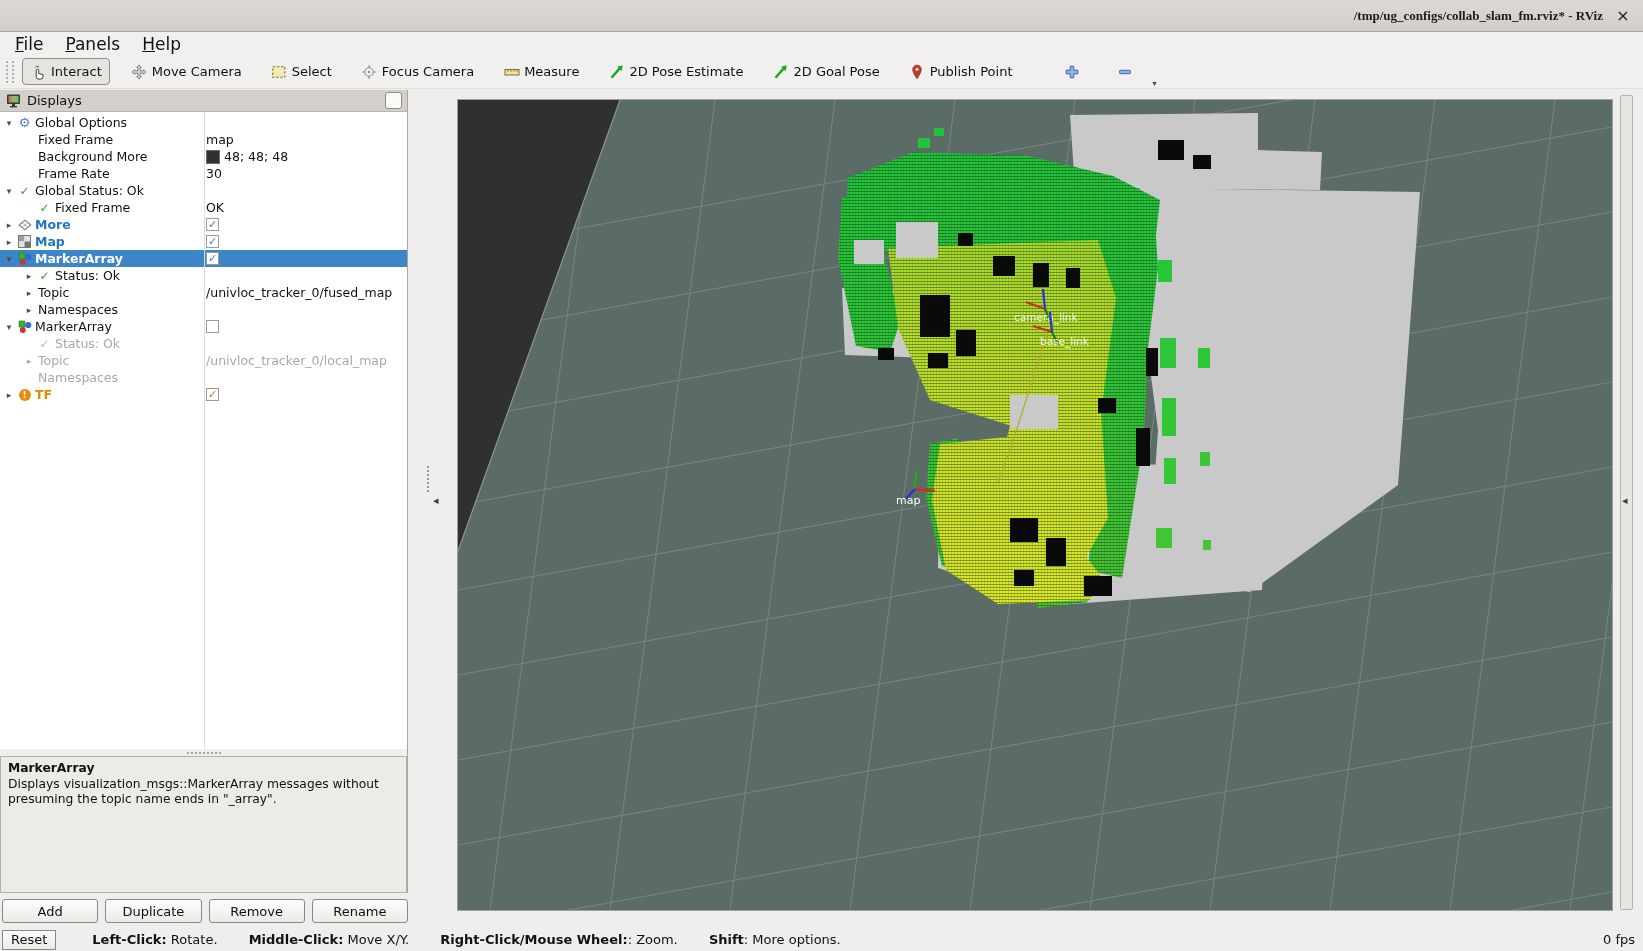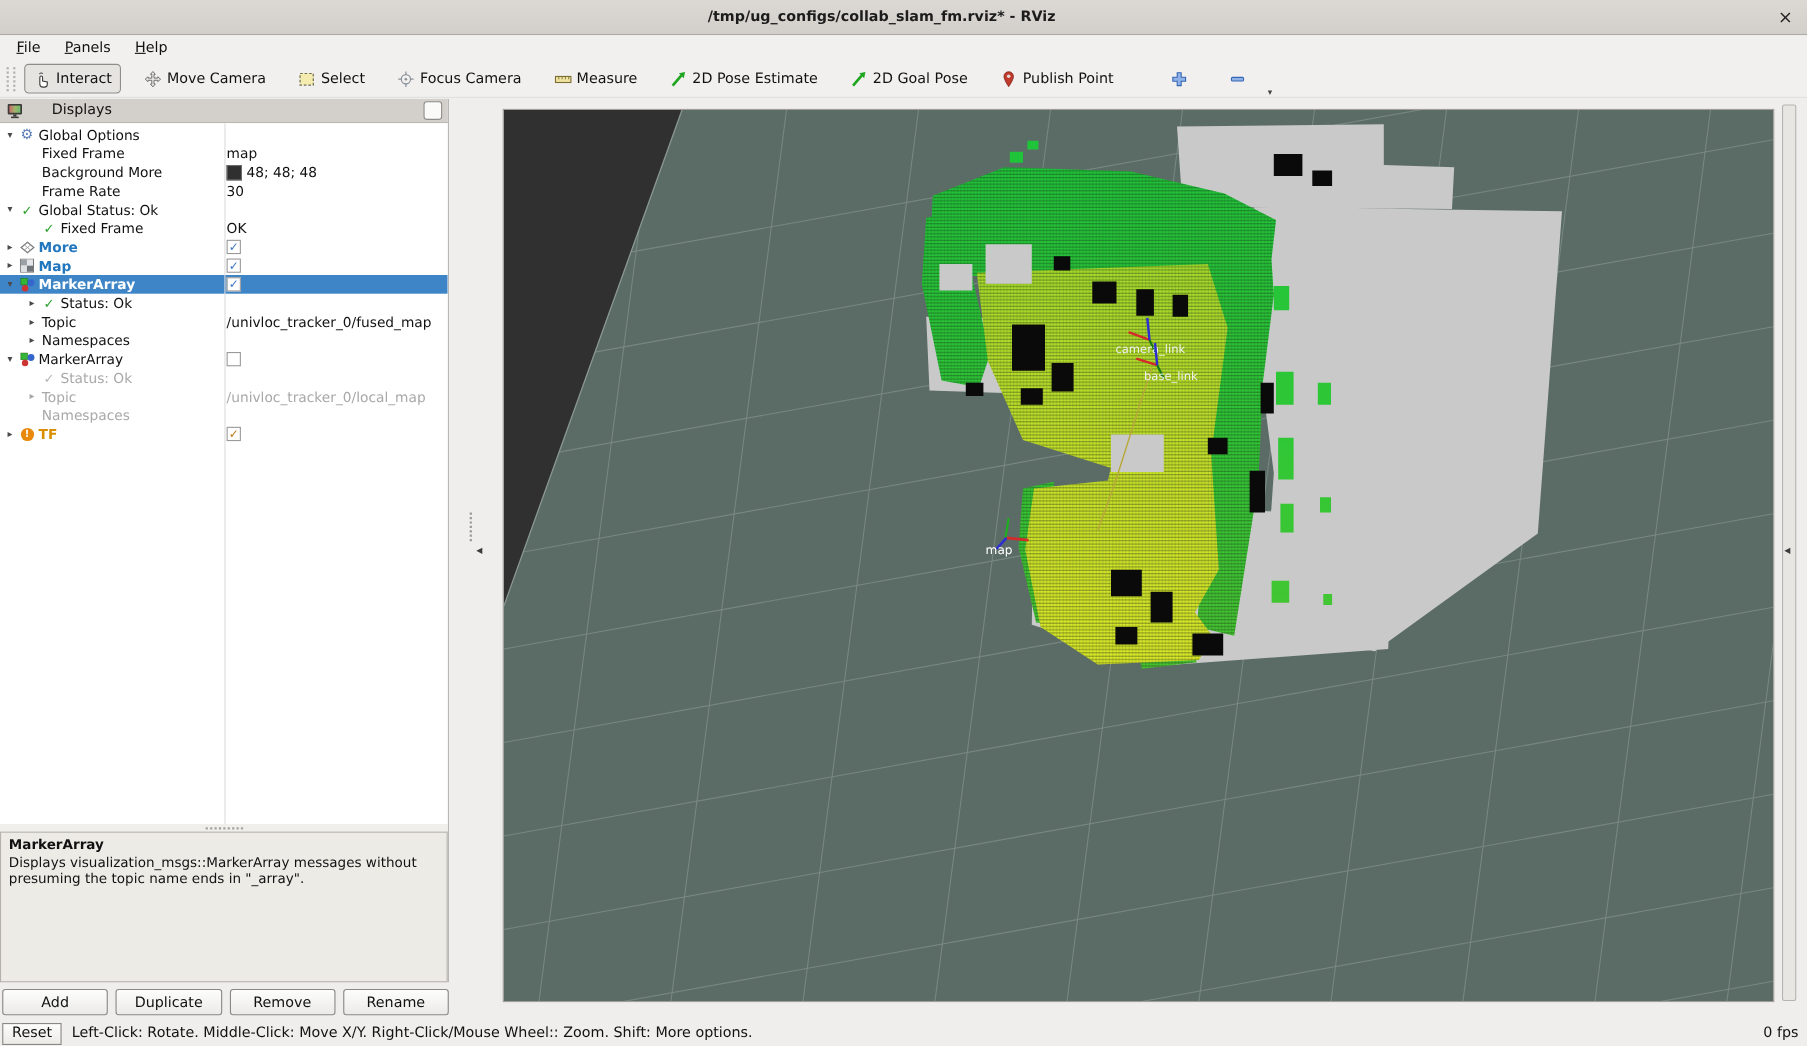--- a/index.html
+++ b/index.html
@@ -3,46 +3,46 @@
 <meta charset="utf-8">
 <style>
   html,body{margin:0;padding:0;width:1643px;height:951px;overflow:hidden;
     font-family:"DejaVu Sans","Liberation Sans",sans-serif;background:#efeeec;}
   #app{position:relative;width:1643px;height:951px;background:#efeeec;}
 
   
   .titlebar{position:absolute;left:0;top:0;width:1643px;height:31px;
     background:linear-gradient(#dcd9d4,#d2cfca);border-bottom:1px solid #a8a5a0;
     display:flex;align-items:center;}
-  .titlebar .title{flex:1;text-align:center;font-size:13px;font-weight:bold;color:#1c1c1c;}
+  .titlebar .title{flex:1;text-align:right;font-size:13px;font-weight:bold;color:#1c1c1c;font-family:Liberation Serif, serif;}
   .titlebar .close{width:40px;text-align:center;font-size:16px;color:#222;cursor:default;}
 
   
   .menubar{position:absolute;left:0;top:32px;width:1643px;height:23px;background:#f1f0ef;
     display:flex;align-items:center;padding-left:4px;box-sizing:border-box;}
-  .menu-item{padding:2px 11px;font-size:13px;color:#111;}
+  .menu-item{padding:2px 11px;font-size:17px;color:#111;}
 
   
   .toolbar{position:absolute;left:0;top:55px;width:1643px;height:34px;background:#f1f0ef;
     display:flex;align-items:center;box-sizing:border-box;padding-left:4px;
     border-bottom:1px solid #e0dfdd;}
   .tb-handle{width:4px;height:22px;border-left:2px dotted #b3b1ae;border-right:2px dotted #b3b1ae;margin:0 8px 0 2px;}
   .tool{display:flex;align-items:center;gap:4px;padding:4px 7px;margin-right:13px;font-size:13px;
     color:#111;border:1px solid transparent;white-space:nowrap;}
   .tool.active{background:#e6e4e0;border:1px solid #8f8d89;border-radius:4px;}
   .tool .icon{display:inline-flex;width:17px;height:17px;align-items:center;justify-content:center;}
   .tool.icon-only{margin-right:6px;position:relative;}
   .tool-ext{position:absolute;right:-16px;bottom:-4px;font-size:8px;color:#444;}
 
   
   .panel{position:absolute;left:0;top:90px;width:408px;height:803px;background:#fff;
     border-right:1px solid #a9a6a2;box-sizing:border-box;display:flex;flex-direction:column;}
   .panel-header{height:21px;background:#d3d0cb;display:flex;align-items:center;
     padding:0 5px;font-size:13px;color:#111;border-bottom:1px solid #b9b6b1;flex:none;}
-  .panel-header .phtitle{flex:1;padding-left:5px;margin-left:20px;}
+  .panel-header .phtitle{flex:1;padding-left:5px;}
   .float-btn{width:15px;height:15px;background:#fafaf9;border:1px solid #8f8d89;border-radius:3px;}
   .tree{position:relative;flex:none;height:637px;background:#fff;overflow:hidden;padding-top:2px;box-sizing:border-box;}
   .tree::after{content:'';position:absolute;left:204px;top:0;bottom:0;width:1px;background:#dcdcdc;}
   .trow{position:relative;height:17px;display:flex;align-items:center;font-size:12.5px;color:#111;box-sizing:border-box;}
   .exp{width:14px;flex:none;font-size:9px;color:#4a4a4a;text-align:center;}
   .ticon{width:17px;flex:none;display:inline-flex;align-items:center;justify-content:center;}
   .tlabel{padding-left:2px;white-space:nowrap;}
   .tval{position:absolute;left:206px;top:0;height:17px;display:flex;align-items:center;gap:4px;font-size:12.5px;color:#111;}
   .acc-blue .tlabel{color:#2176bd;font-weight:bold;}
   .acc-warn .tlabel{color:#d98e00;font-weight:bold;}
@@ -82,21 +82,21 @@
     outline:1px solid #a19e9a;}
   .viewport svg{display:block;}
   .viewport text{font-family:"DejaVu Sans",sans-serif;}
 
   
   .statusbar{position:absolute;left:0;top:928px;width:1643px;height:23px;background:#efeeec;
     display:flex;align-items:center;font-size:13px;color:#111;}
   .reset-btn{margin-left:2px;height:20px;padding:0 8px;background:linear-gradient(#fdfdfc,#ebeae7);
     border:1px solid #8a8884;border-radius:0;font-size:13px;font-family:inherit;color:#111;}
   .help-text{margin-left:9px;flex:1;white-space:nowrap;}
-  .help-text .b{font-weight:normal;}
+  .help-text .b{font-weight:bold;margin-left:27px;}
   .fps{margin-right:8px;text-align:center;}
 </style>
 </head>
 <body>
 
 <div id="app">
 
   <div class="titlebar">
     <div class="title">/tmp/ug_configs/collab_slam_fm.rviz* - RViz</div>
     <div class="close">×</div>

